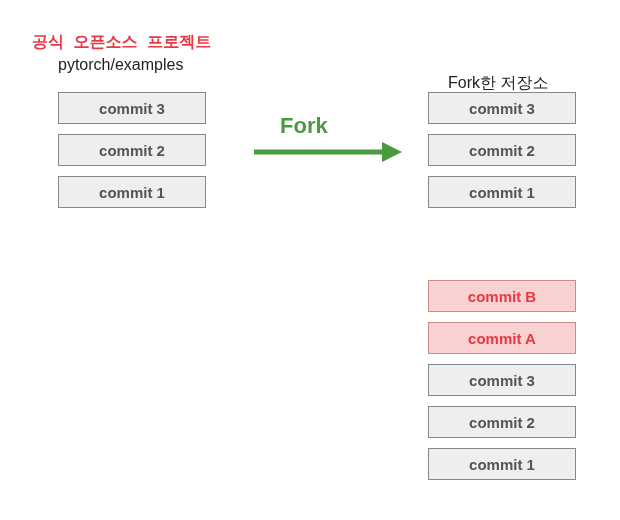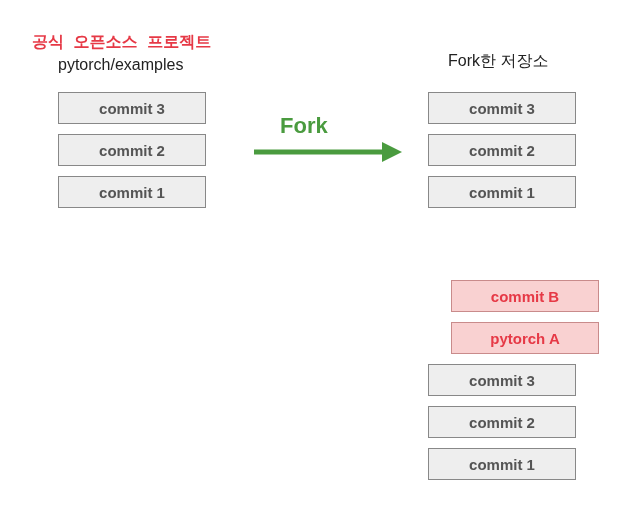--- a/index.html
+++ b/index.html
@@ -35,21 +35,20 @@
     font-size: 15px;
     display: flex;
     align-items: center;
     justify-content: center;
     position: absolute;
   }
   .commit-box.highlight {
     background: #f9d1d1;
     border: 1px solid #c98b8b;
     color: #e63946;
-    margin-left: 23px;
   }
   .fork-label {
     position: absolute;
     color: #4a9b3f;
     font-weight: bold;
     font-size: 22px;
   }
   .arrow {
     position: absolute;
   }
@@ -64,23 +63,23 @@
 <div class="commit-box" style="left:58px; top:134px;">commit 2</div>
 <div class="commit-box" style="left:58px; top:176px;">commit 1</div>
 
 <div class="fork-label" style="left:280px; top:113px;">Fork</div>
 
 <svg class="arrow" style="left:254px; top:140px;" width="150" height="24">
   <line x1="0" y1="12" x2="128" y2="12" stroke="#4a9b3f" stroke-width="5"></line>
   <polygon points="128,2 148,12 128,22" fill="#4a9b3f"></polygon>
 </svg>
 
-<div class="title-black" style="left:448px; top:51px;">Fork한 저장소</div>
+<div class="title-black" style="left:448px; top:73px;">Fork한 저장소</div>
 
 <div class="commit-box" style="left:428px; top:92px;">commit 3</div>
 <div class="commit-box" style="left:428px; top:134px;">commit 2</div>
 <div class="commit-box" style="left:428px; top:176px;">commit 1</div>
 
 <div class="commit-box highlight" style="left:428px; top:280px;">commit B</div>
-<div class="commit-box highlight" style="left:428px; top:322px;">pytorch A</div>
+<div class="commit-box highlight" style="left:428px; top:322px;">commit A</div>
 <div class="commit-box" style="left:428px; top:364px;">commit 3</div>
 <div class="commit-box" style="left:428px; top:406px;">commit 2</div>
 <div class="commit-box" style="left:428px; top:448px;">commit 1</div>
 
 </body></html>

